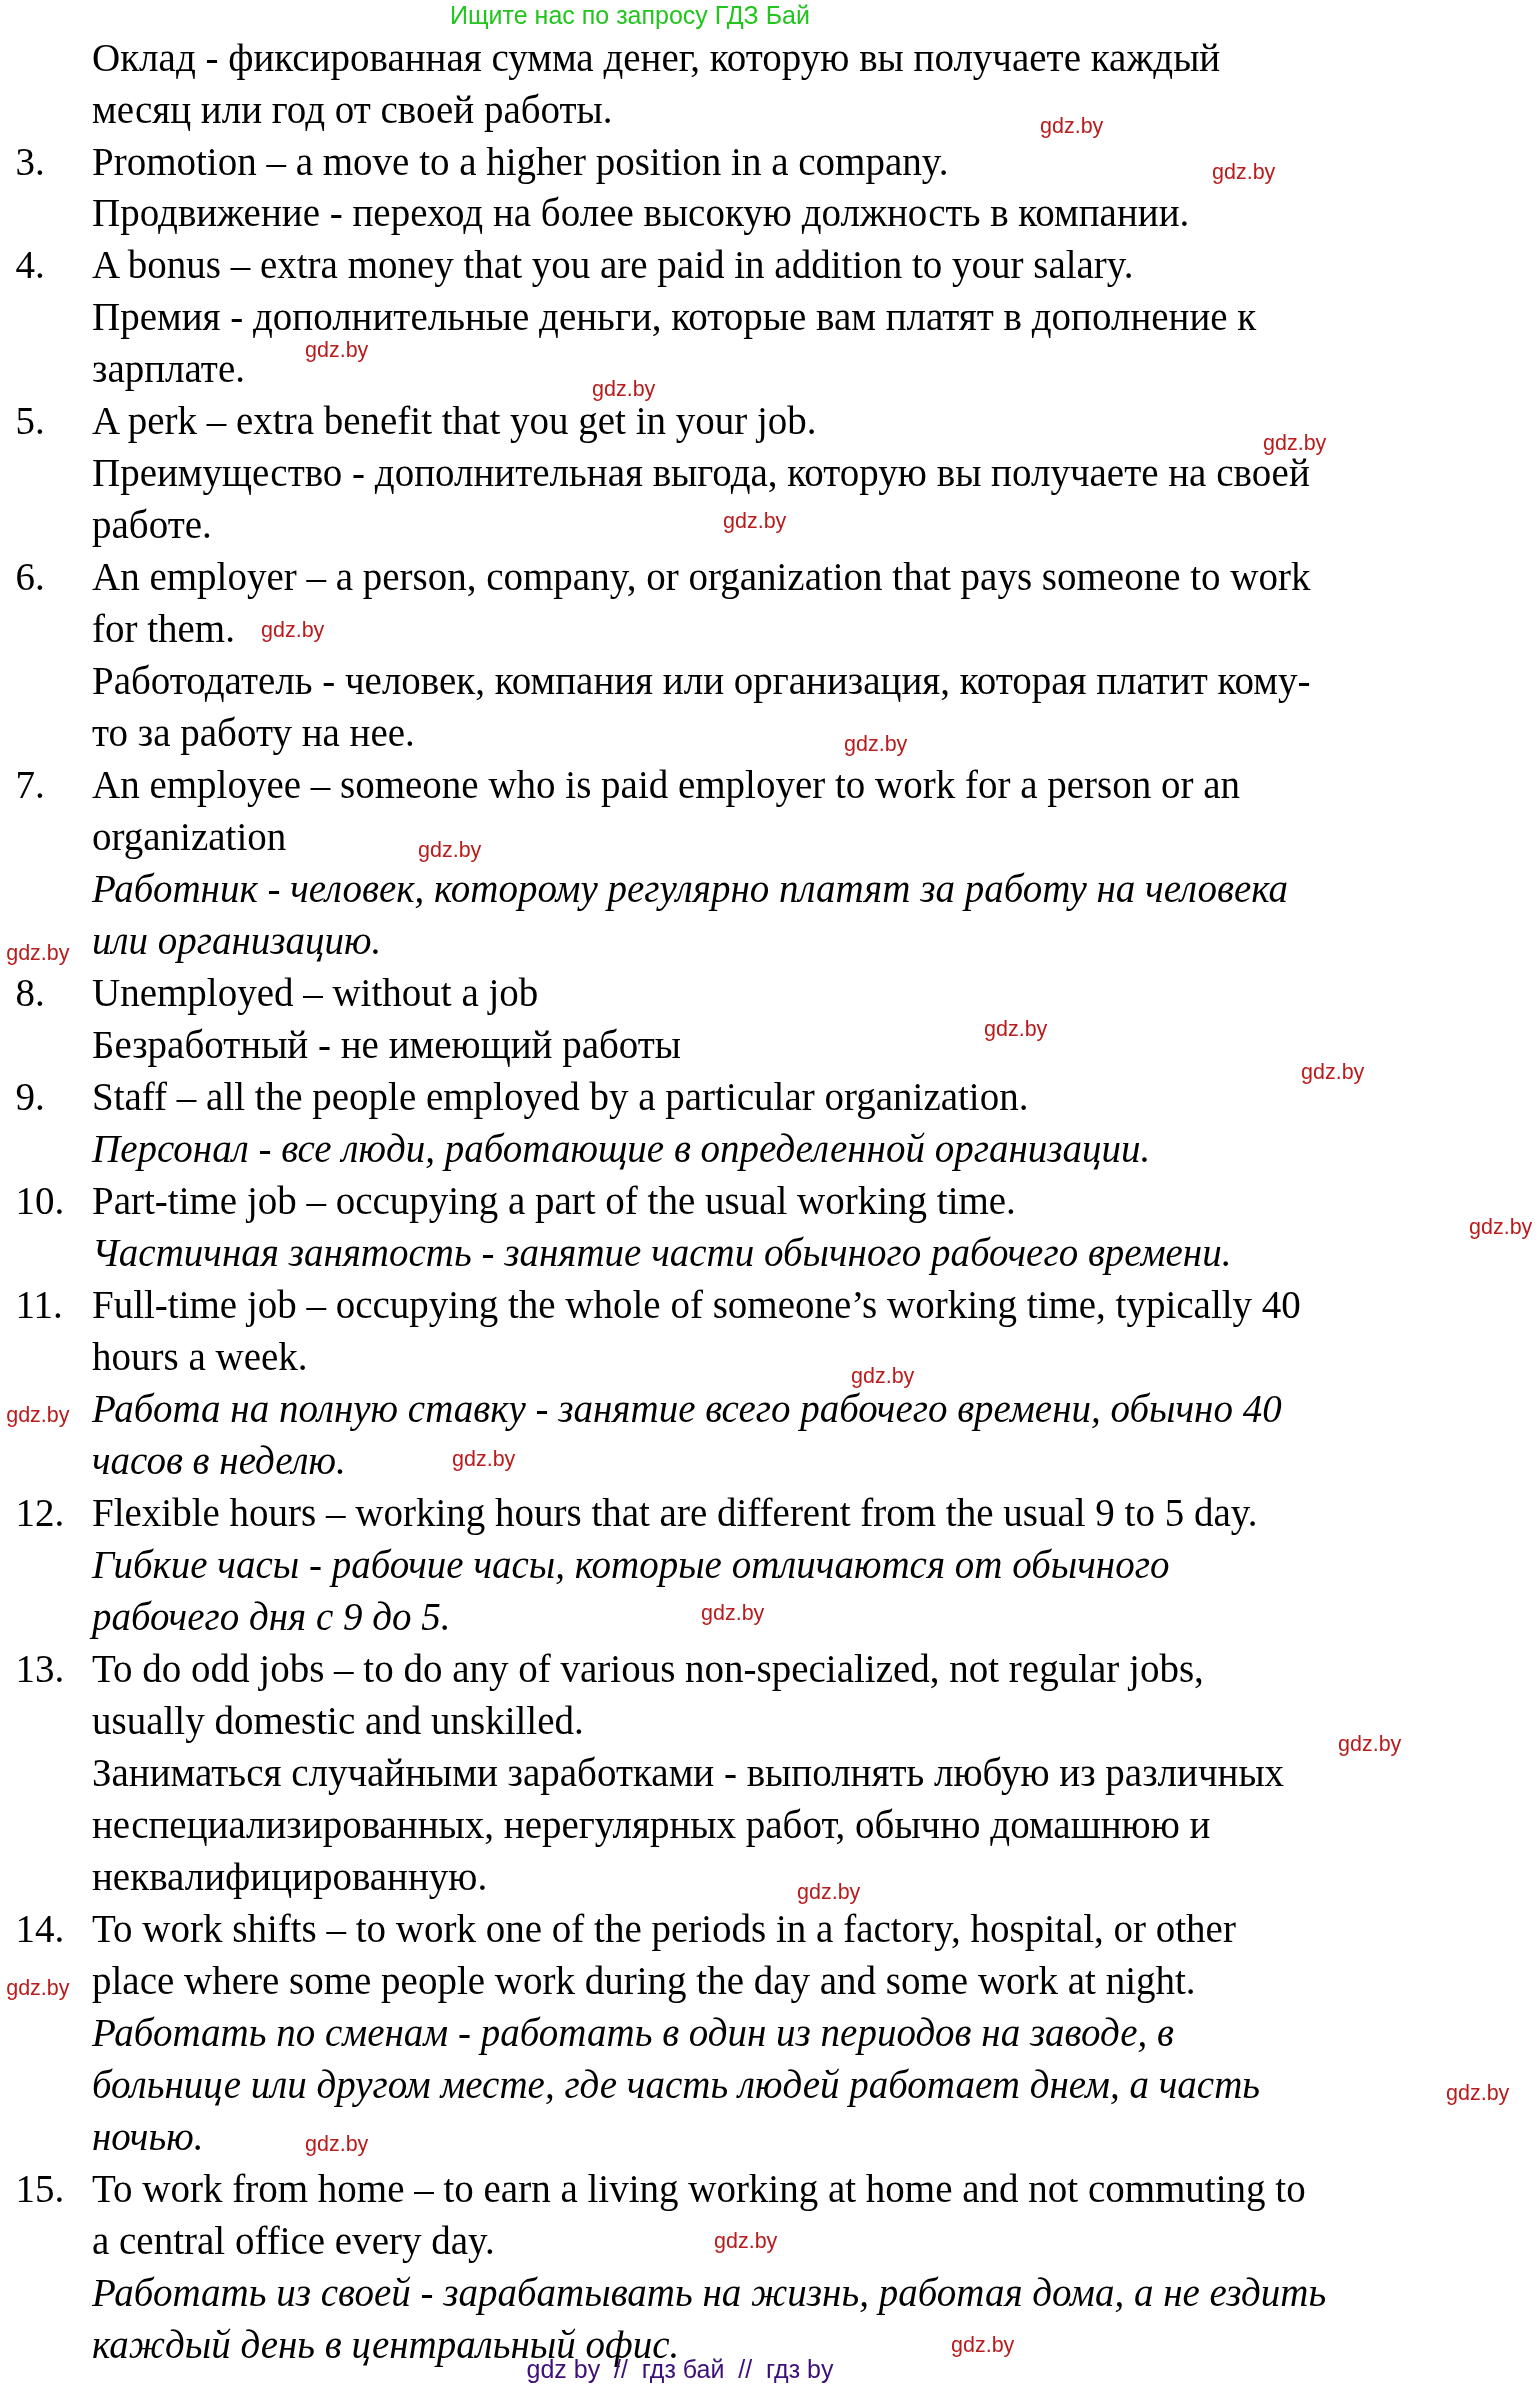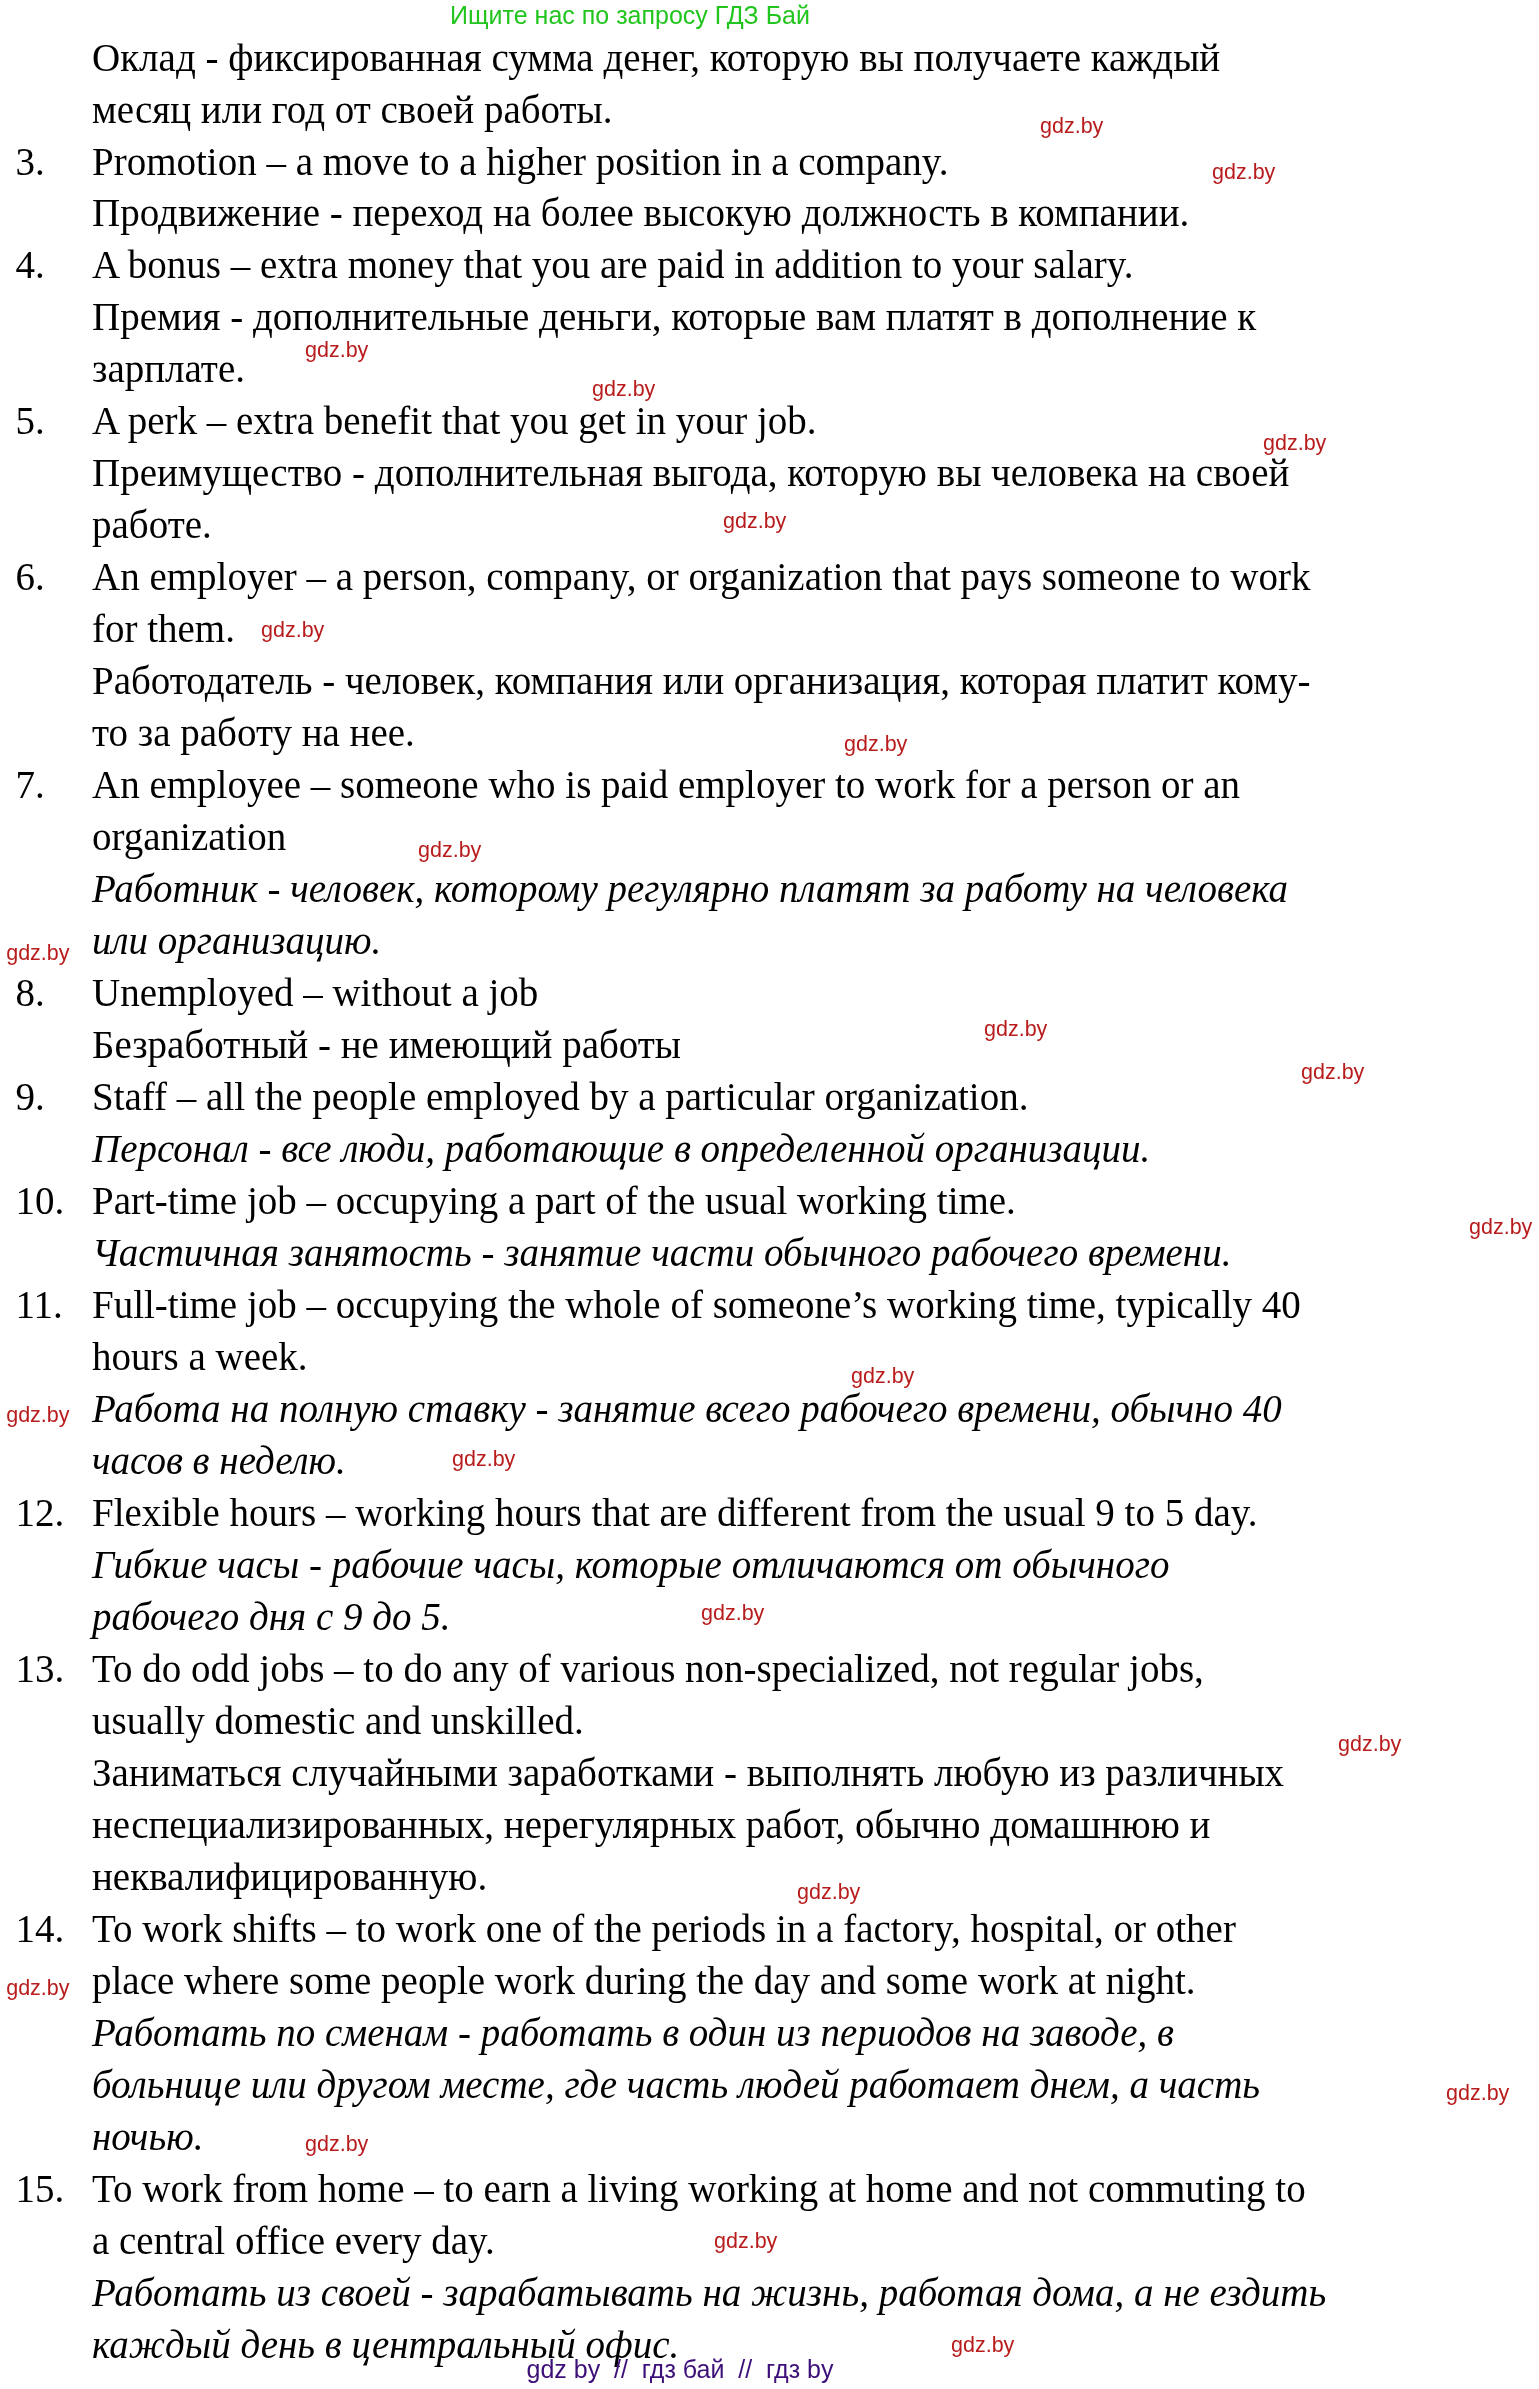--- a/index.html
+++ b/index.html
@@ -48,21 +48,21 @@
     <div class="line" style="top: 343px;">
       <span class="num"></span>
       <span class="txt">зарплате.</span>
     </div>
     <div class="line" style="top: 395px;">
       <span class="num">5.</span>
       <span class="txt">A perk – extra benefit that you get in your job.</span>
     </div>
     <div class="line" style="top: 447px;">
       <span class="num"></span>
-      <span class="txt">Преимущество - дополнительная выгода, которую вы человека на своей</span>
+      <span class="txt">Преимущество - дополнительная выгода, которую вы получаете на своей</span>
     </div>
     <div class="line" style="top: 499px;">
       <span class="num"></span>
       <span class="txt">работе.</span>
     </div>
     <div class="line" style="top: 551px;">
       <span class="num">6.</span>
       <span class="txt">An employer – a person, company, or organization that pays someone to work</span>
     </div>
     <div class="line" style="top: 603px;">

